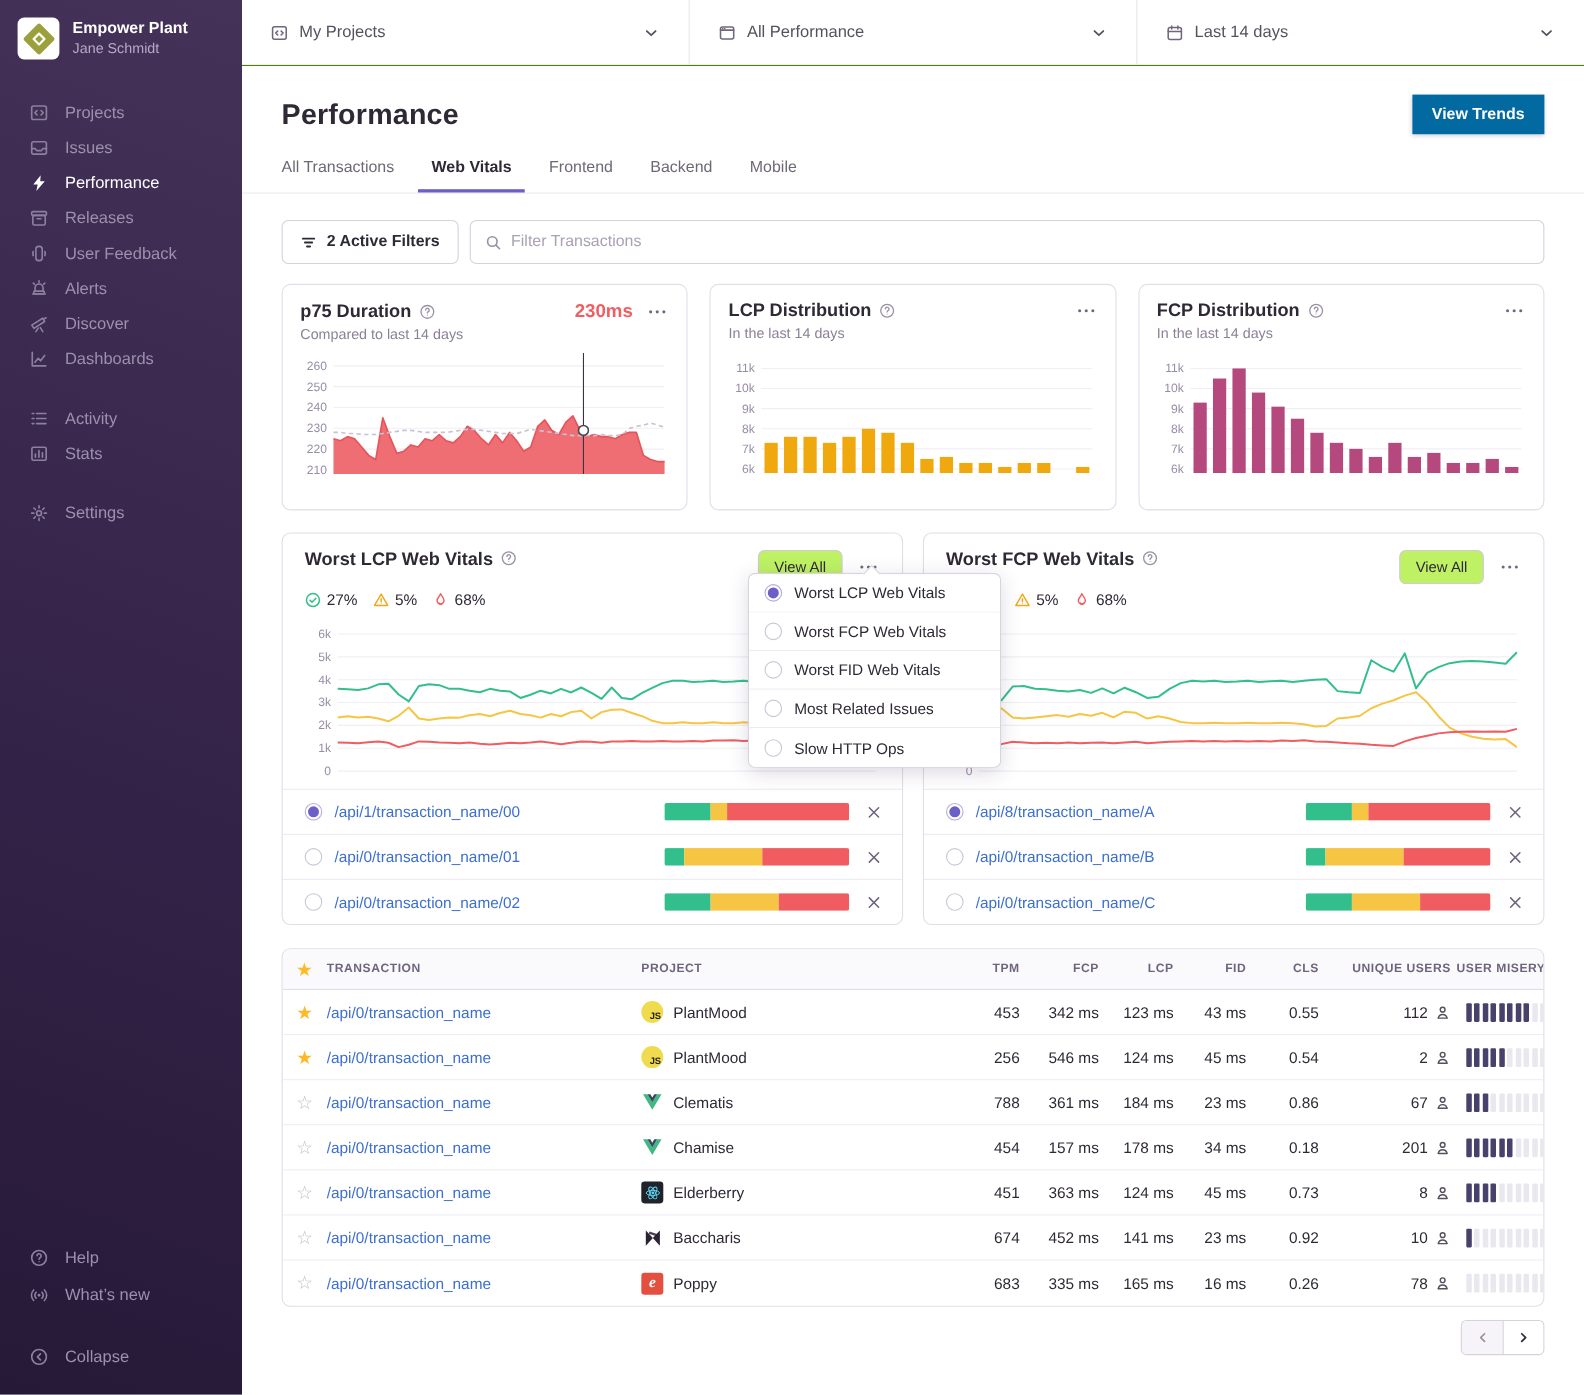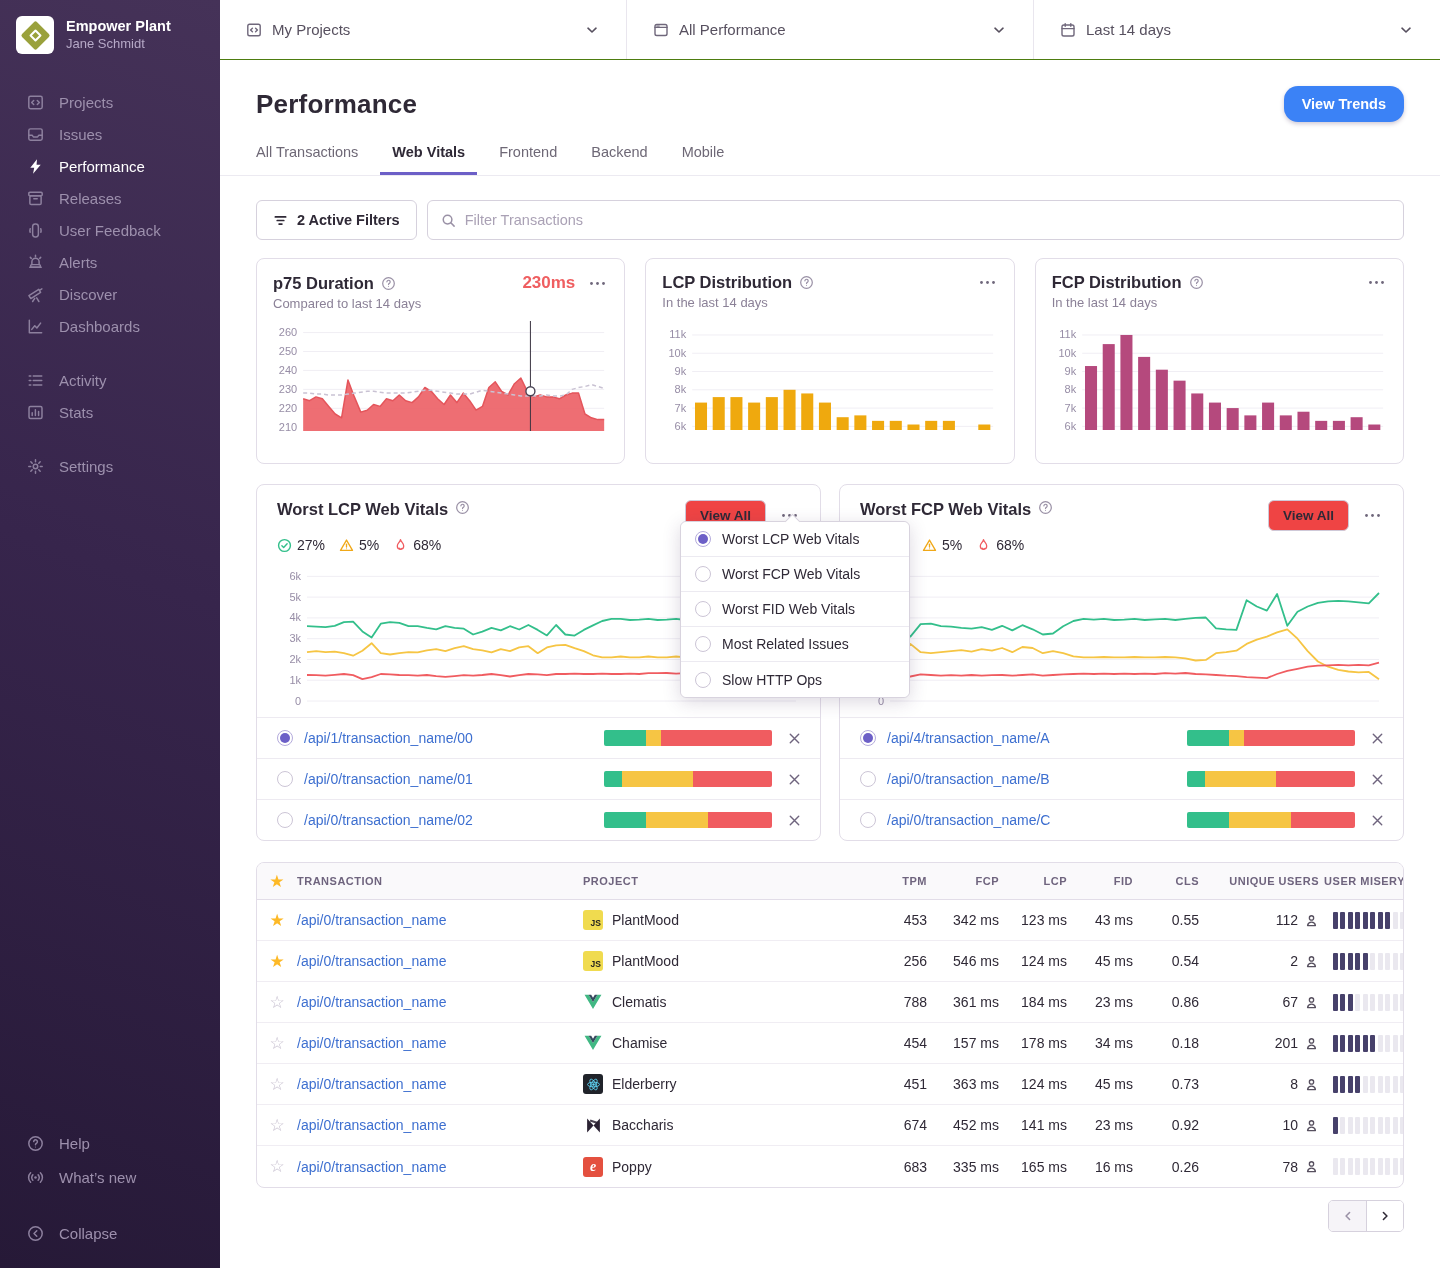--- a/index.html
+++ b/index.html
@@ -32,21 +32,21 @@
   .topbar { height:60px; display:flex; align-items:stretch; border-bottom:1px solid #4d7c0f; }
   .selector { flex:1; display:flex; align-items:center; gap:10px; padding:0 26px; border-right:1px solid #e9e6ee; cursor:pointer; color:#57505f; font-size:15px; }
   .selector:last-child { border-right:none; }
   .selector .sicon { color:#6f677b; display:flex; }
   .selector .slabel { flex:1; }
   .selector .chev { color:#57505f; display:flex; }
 
   .page-head { padding:26px 36px 0; border-bottom:1px solid #eceaf1; }
   .title-row { display:flex; align-items:center; justify-content:space-between; }
   .page-title { font-size:26px; font-weight:700; color:#2f2936; letter-spacing:.2px; }
-  .btn-primary { background:#3b82f6; color:#fff; border:none; border-radius:14px; font-size:14.5px; font-weight:700; padding:10px 18px; cursor:pointer; box-shadow:0 2px 4px rgba(64,44,90,.25); font-family:inherit; }
+  .btn-primary { background:#0369a1; color:#fff; border:none; border-radius:0; font-size:14.5px; font-weight:700; padding:10px 18px; cursor:pointer; box-shadow:0 2px 4px rgba(64,44,90,.25); font-family:inherit; }
   .tabs { display:flex; gap:10px; margin-top:22px; margin-left:-12px; }
   .tab { padding:0 12px 12px; font-size:14.5px; color:#6e6876; cursor:pointer; border-bottom:3px solid transparent; }
   .tab.active { color:#2f2936; font-weight:700; border-bottom-color:#6C5FC7; }
 
   .content { padding:24px 36px 0; }
   .filter-row { display:flex; gap:10px; }
   .btn-filters { display:flex; align-items:center; gap:9px; border:1px solid #d6d1dd; background:#fff; border-radius:6px; padding:0 16px; height:40px; font-size:14.5px; font-weight:700; color:#2f2936; cursor:pointer; font-family:inherit; }
   .btn-filters .ficon { color:#2f2936; display:flex; }
   .search-box { flex:1; display:flex; align-items:center; gap:9px; border:1px solid #d6d1dd; border-radius:6px; height:40px; padding:0 13px; background:#fff; }
   .search-box .micon { color:#9a91a6; display:flex; }
@@ -65,21 +65,21 @@
   .dots-btn { color:#6f677b; display:flex; cursor:pointer; padding:2px; }
   .mini-sub { font-size:13px; color:#8b8197; margin-top:3px; }
   .mini-chart { margin-top:8px; height:122px; }
 
   .cards-2 { display:grid; grid-template-columns:1fr 1fr; gap:18px; margin-top:20px; }
   .vital-card { padding:0; overflow:visible; }
   .vital-inner { padding:15px 20px 0; }
   .vital-head { display:flex; align-items:flex-start; }
   .vital-title { font-size:16.5px; font-weight:600; }
   .vital-actions { margin-left:auto; display:flex; align-items:center; gap:13px; }
-  .btn-viewall { border:1px solid #cfc9d8; background:#ef4444; border-radius:6px; padding:7px 14px; font-size:13.5px; font-weight:700; color:#2f2936; cursor:pointer; font-family:inherit; }
+  .btn-viewall { border:1px solid #cfc9d8; background:#bef264; border-radius:6px; padding:7px 14px; font-size:13.5px; font-weight:400; color:#2f2936; cursor:pointer; font-family:inherit; }
   .vital-stats { display:flex; align-items:center; gap:14px; margin-top:6px; font-size:14px; color:#2f2936; }
   .vital-stat { display:flex; align-items:center; gap:5px; }
   .vital-chart { height:150px; margin-top:8px; }
   .vital-list { margin-top:6px; }
   .vital-row { display:flex; align-items:center; border-top:1px solid #edeaf1; height:41px; padding:0 18px 0 20px; }
   .vital-row .vlink { color:#3d6fd0; font-size:14px; text-decoration:none; margin-left:11px; }
   .vital-row .spacer { flex:1; }
   .stack-bar { width:168px; height:16px; border-radius:2px; overflow:hidden; display:flex; }
   .stack-bar span { height:100%; }
   .close-x { margin-left:15px; color:#6f647e; display:flex; cursor:pointer; }
@@ -102,21 +102,21 @@
   .thead .hcell { text-transform:uppercase; }
   .num { text-align:right; }
   .trow { height:41px; border-bottom:1px solid #f0edf3; font-size:14px; }
   .trow:last-child { border-bottom:none; }
   .star-cell { display:flex; justify-content:center; font-size:17px; cursor:pointer; line-height:1; }
   .star-on { color:#fdb927; }
   .star-off { color:#c6bfcf; }
   .tx-link { color:#3d6fd0; text-decoration:none; font-size:14px; }
   .proj-cell { display:flex; align-items:center; gap:9px; }
   .picon { width:20px; height:20px; border-radius:3px; display:flex; align-items:center; justify-content:center; flex:0 0 20px; }
-  .picon.js { background:#F0DB4F; color:#1e1e1e; font-size:8.5px; font-weight:700; align-items:flex-end; justify-content:flex-end; padding:2px 2px; }
+  .picon.js { background:#F0DB4F; color:#1e1e1e; font-size:8.5px; font-weight:700; align-items:flex-end; justify-content:flex-end; padding:2px 2px;border-radius:10px; }
   .picon.ember { background:#E4503F; color:#fff; font-family:"Liberation Serif",serif; font-style:italic; font-weight:700; font-size:14px; }
   .users-cell { display:flex; align-items:center; justify-content:flex-end; gap:6px; }
   .users-cell .uicon { color:#57505f; display:flex; }
   .misery { display:flex; gap:2.5px; justify-content:flex-end; }
   .misery span { width:5px; height:17px; border-radius:1px; background:#eae8ef; }
   .misery span.on { background:#47416b; }
 
   .pager { display:flex; justify-content:flex-end; margin-top:12px; }
   .pager-group { display:flex; border:1px solid #d6d1dd; border-radius:5px; overflow:hidden; }
   .pg-btn { width:37px; height:30px; display:flex; align-items:center; justify-content:center; background:#fff; cursor:pointer; color:#2f2936; }
@@ -708,21 +708,21 @@
                   <line x1="30" y1="140" x2="519" y2="140" stroke="#f0eef4" stroke-width="1"></line>
                   <text x="24" y="143.5" text-anchor="end" class="axis">0</text>
                   <polyline points="30.0,62.1 40.2,71.4 50.4,75.6 60.6,63.1 70.8,62.7 80.9,65.2 91.1,65.6 101.3,66.9 111.5,67.7 121.7,66.2 131.9,68.9 142.1,64.8 152.3,69.4 162.4,64.2 172.6,68.3 182.8,73.5 193.0,72.5 203.2,65.2 213.4,60.0 223.6,57.9 233.8,58.6 243.9,57.9 254.1,59.0 264.3,58.6 274.5,57.9 284.7,59.0 294.9,58.4 305.1,57.9 315.3,59.0 325.4,57.9 335.6,56.9 345.8,56.5 356.0,67.3 366.2,68.3 376.4,68.9 386.6,39.2 396.8,45.5 406.9,49.6 417.1,33.0 427.3,64.8 437.5,50.7 447.7,45.5 457.9,41.9 468.1,40.3 478.3,39.9 488.4,40.3 498.6,41.3 508.8,42.4 519.0,32.0" fill="none" stroke="#33BF8B" stroke-width="1.8" stroke-linejoin="round"></polyline>
                   <polyline points="30.0,92.2 40.2,89.1 50.4,82.9 60.6,91.2 70.8,92.2 80.9,91.2 91.1,90.1 101.3,89.1 111.5,90.6 121.7,88.1 131.9,89.7 142.1,87.0 152.3,91.2 162.4,86.0 172.6,87.0 182.8,92.2 193.0,90.1 203.2,92.2 213.4,95.3 223.6,96.4 233.8,96.4 243.9,96.0 254.1,96.4 264.3,96.4 274.5,96.0 284.7,96.4 294.9,96.4 305.1,96.0 315.3,96.4 325.4,97.4 335.6,99.5 345.8,98.9 356.0,92.2 366.2,91.2 376.4,89.7 386.6,82.9 396.8,78.7 406.9,75.6 417.1,71.4 427.3,68.3 437.5,77.7 447.7,90.1 457.9,100.5 468.1,105.7 478.3,108.8 488.4,110.5 498.6,111.3 508.8,110.9 519.0,118.2" fill="none" stroke="#F6C544" stroke-width="1.8" stroke-linejoin="round"></polyline>
                   <polyline points="30.0,114.7 40.2,117.1 50.4,115.5 60.6,113.4 70.8,114.0 80.9,114.7 91.1,114.2 101.3,114.7 111.5,114.0 121.7,114.7 131.9,114.2 142.1,114.0 152.3,114.7 162.4,114.0 172.6,113.4 182.8,114.7 193.0,114.0 203.2,113.4 213.4,113.0 223.6,112.6 233.8,113.0 243.9,112.6 254.1,113.0 264.3,112.6 274.5,113.0 284.7,112.6 294.9,113.0 305.1,112.2 315.3,112.6 325.4,112.0 335.6,113.0 345.8,113.4 356.0,114.0 366.2,114.7 376.4,115.1 386.6,116.1 396.8,116.7 406.9,117.1 417.1,113.0 427.3,109.9 437.5,107.8 447.7,105.7 457.9,104.7 468.1,104.3 478.3,103.9 488.4,104.3 498.6,103.9 508.8,104.3 519.0,101.6" fill="none" stroke="#F05C60" stroke-width="1.8" stroke-linejoin="round"></polyline>
                 </svg></div>
     </div>
     <div class="vital-list">
               <div class="vital-row">
     <span class="radio checked"></span>
-    <a href="#" class="vlink">/api/4/transaction_name/A</a>
+    <a href="#" class="vlink">/api/8/transaction_name/A</a>
     <span class="spacer"></span>
     <span class="stack-bar">
       <span class="seg-good" style="width: 25%; background: rgb(51, 191, 139);"></span>
                   <span class="seg-meh" style="width: 9%; background: rgb(246, 197, 68);"></span>
                   <span class="seg-poor" style="width: 66%; background: rgb(240, 92, 96);"></span>
     </span>
     <span class="close-x">
       <svg class="ic" width="15" height="15" viewBox="0 0 16 16" fill="none" stroke="currentColor" stroke-width="1.5" stroke-linecap="round">
                     <path d="M3.5 3.5l9 9M12.5 3.5l-9 9"></path>
                   </svg>

